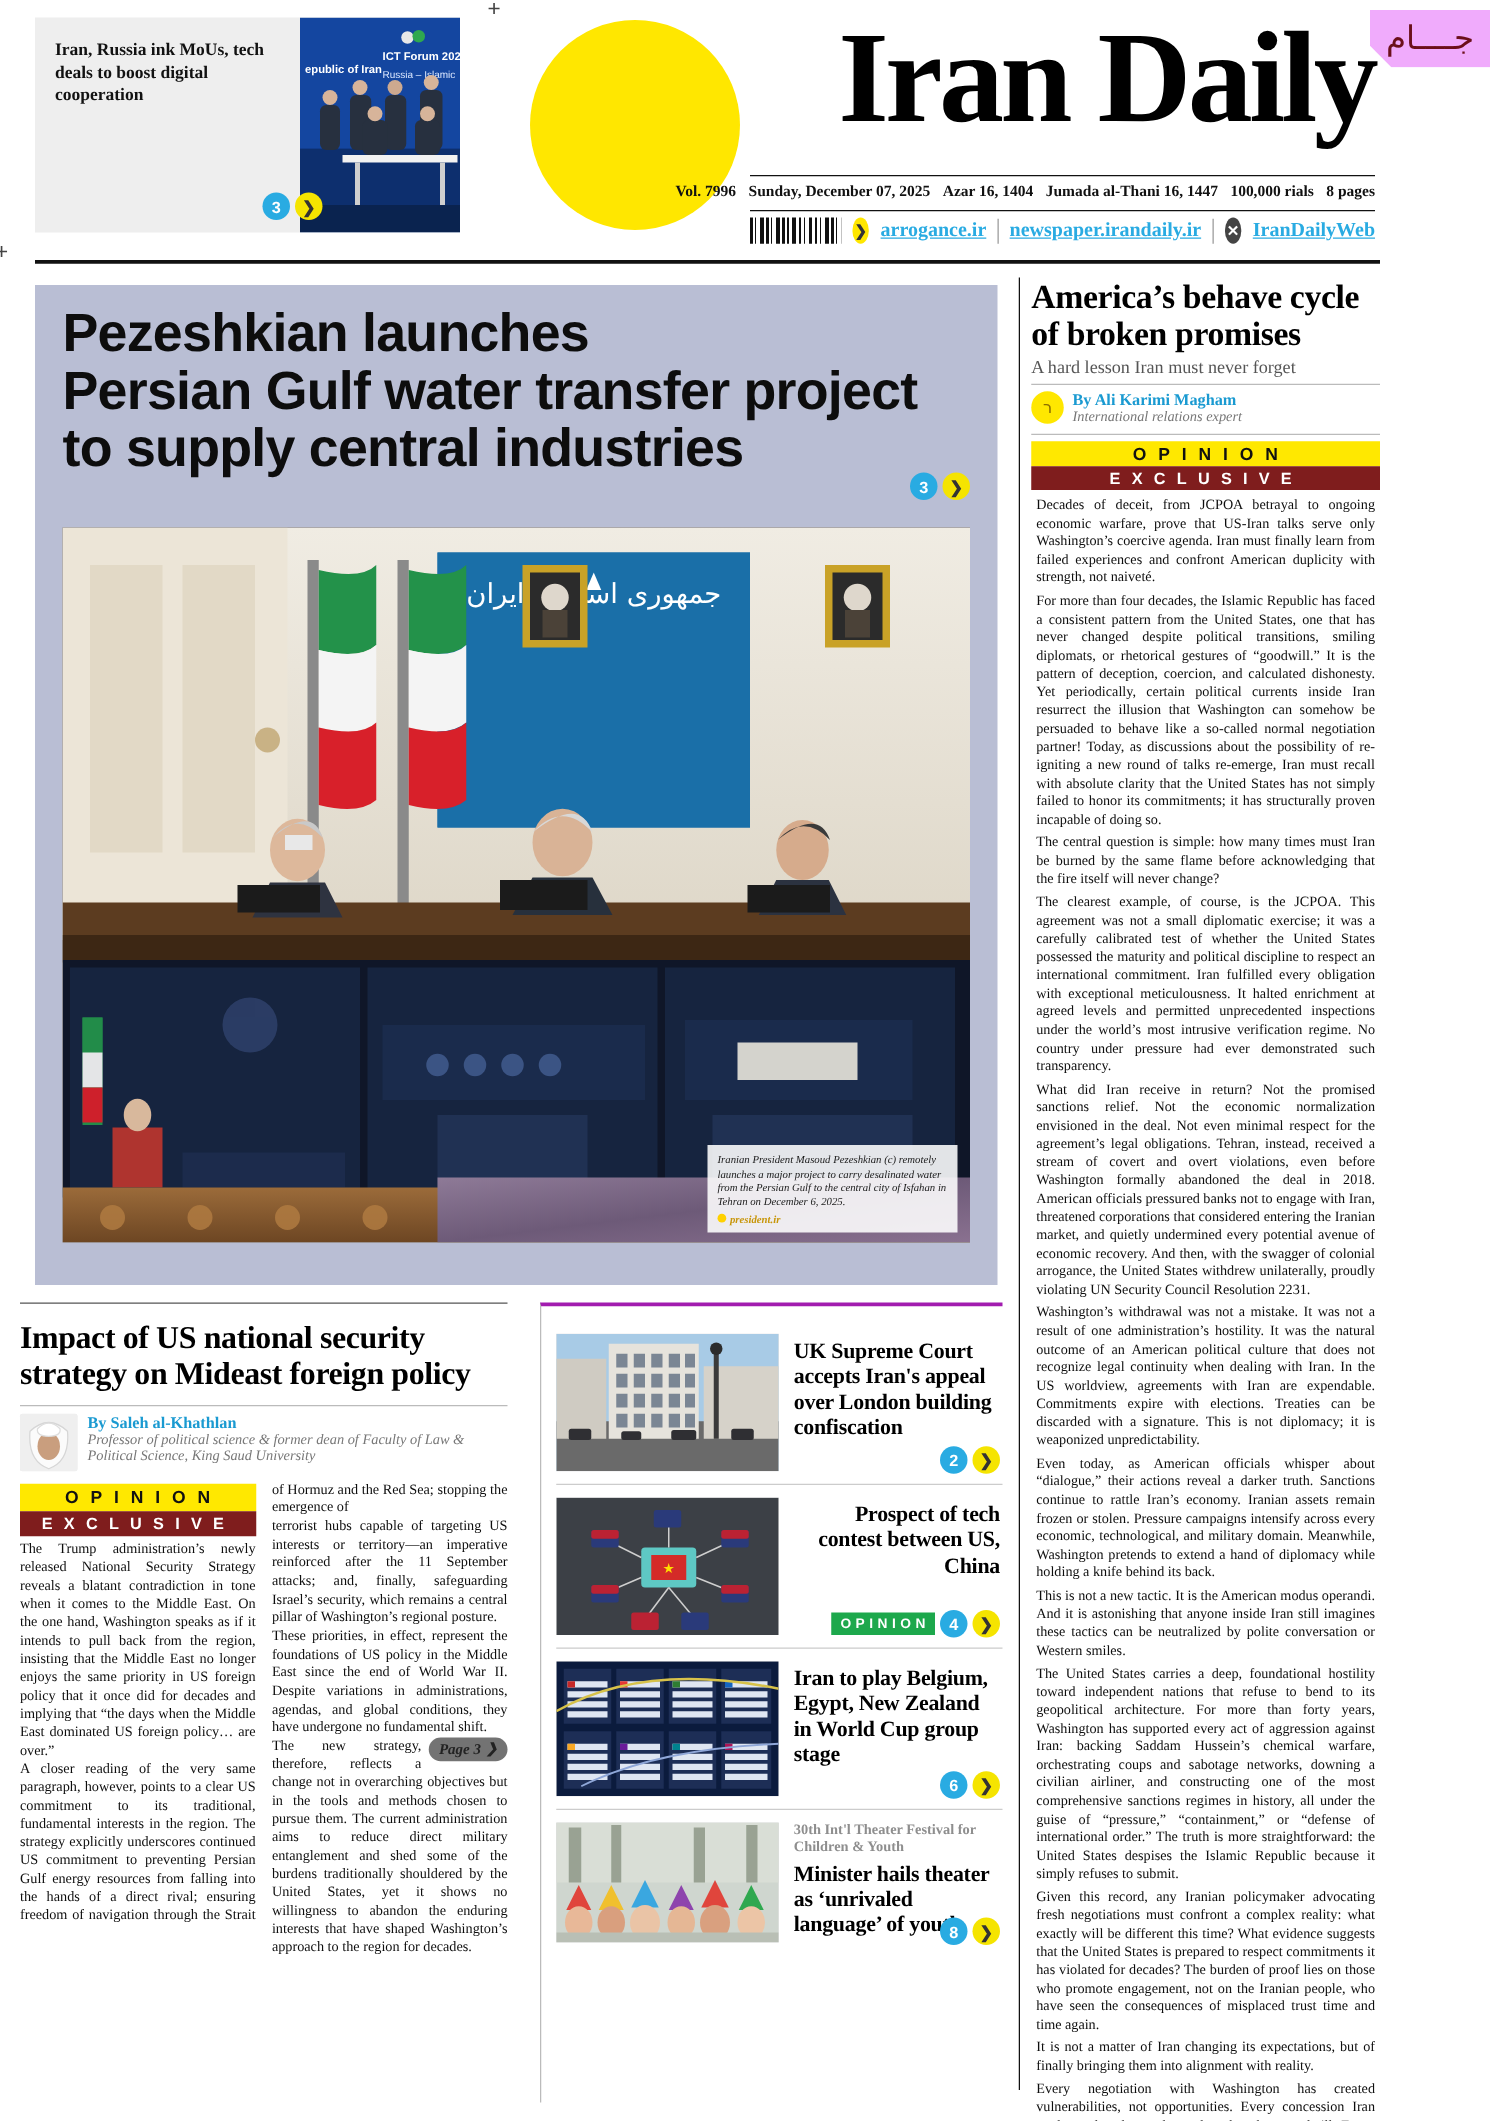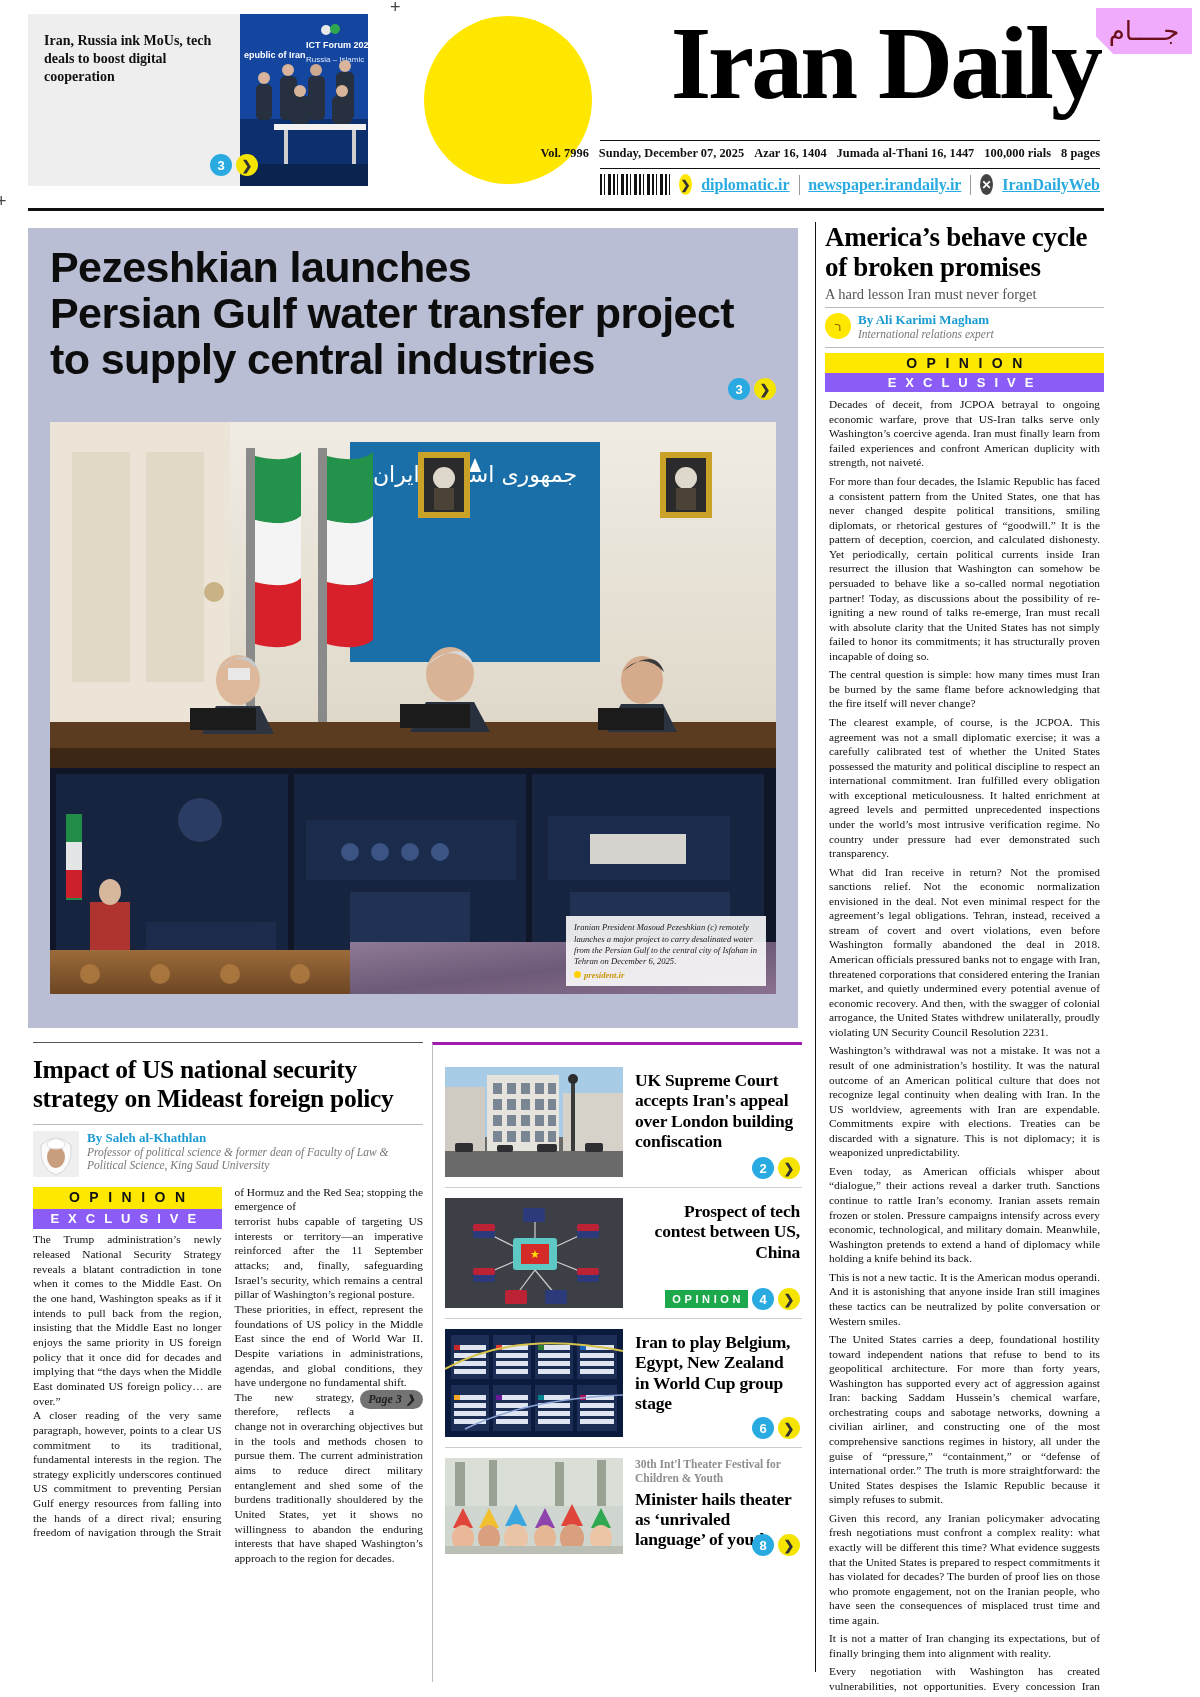--- a/index.html
+++ b/index.html
@@ -142,41 +142,41 @@
   }
   .byline-name { font-family:"Liberation Serif",serif;font-weight:bold;font-size:13px;color:#1a9ad1; line-height:1.15;}
   .byline-role { font-family:"Liberation Serif",serif;font-style:italic;font-size:11.5px;color:#777; line-height:1.2;}
 
   .op-badge-y {
     background:#FFE800; color:#111; font-family:"Liberation Sans",sans-serif;
     font-weight:bold; font-size:14px; letter-spacing:9.5px; text-align:center;
     padding:2px 0 2px 9px; margin-top:5px;
   }
   .op-badge-g {
-    background:#8b5cf6; color:#fff; font-family:"Liberation Sans",sans-serif;
+    background:#7f1d1d; color:#fff; font-family:"Liberation Sans",sans-serif;
     font-weight:bold; font-size:13px; letter-spacing:9px; text-align:center;
     padding:2px 0 2px 1px;
   }
   .op-body {
     margin-top:5px; font-family:"Liberation Serif", serif;
     font-size:11.35px; line-height:1.285; text-align:justify; color:#0e0e0e;
   }
   .op-body p { margin:4px; text-indent:0; }
 
   .pagelink {
     display:inline-flex; align-items:center; gap:4px; float:right;
     background:#737373; color:#222; border-radius:11px; padding:2px 8px;
     font-family:"Liberation Serif",serif; font-style:italic; font-weight:bold; font-size:12px;
     margin-left:6px;
   }
   .pagelink .chev { font-size:11px; }
 
   
   .bl {
-    position:absolute; left:33px; top:1042px; width:390px; height:640px;
+    position:absolute; left:16px; top:1042px; width:390px; height:640px;
     border-top:1px solid #555; padding-top:12px;
   }
   .bl-head {
     font-family:"Liberation Serif", serif; font-weight:bold;
     font-size:25.5px; line-height:1.15; color:#000; letter-spacing:-0.3px;
   }
   .bl-byline { display:flex; gap:8px; align-items:flex-start; margin-top:10px; padding-top:6px; border-top:1px solid #bbb;}
   .bl-av { width:46px;height:46px;flex:0 0 46px; overflow:hidden; background:#e9e9e9; border-radius:2px;}
   .bl-cols {
     margin-top:8px; column-count:2; column-gap:13px; column-rule:0;
@@ -272,21 +272,21 @@
       <span>Jumada al-Thani 16, 1447</span>
       <span class="vdot"></span>
       <span>100,000 rials</span>
       <span class="vdot"></span>
       <span>8 pages</span>
     </div>
 
     <div class="weblinks">
       <div class="barcode"></div>
       <div class="circ-arrow">❯</div>
-      <a class="weblink" href="#">diplomatic.ir</a>
+      <a class="weblink" href="#">arrogance.ir</a>
       <div class="sep"></div>
       <a class="weblink" href="#">newspaper.irandaily.ir</a>
       <div class="sep"></div>
       <div class="xlogo">✕</div>
       <a class="weblink" href="#">IranDailyWeb</a>
     </div>
   </div>
 
   <div class="rule-thick" style="top:208px;"></div>
 

